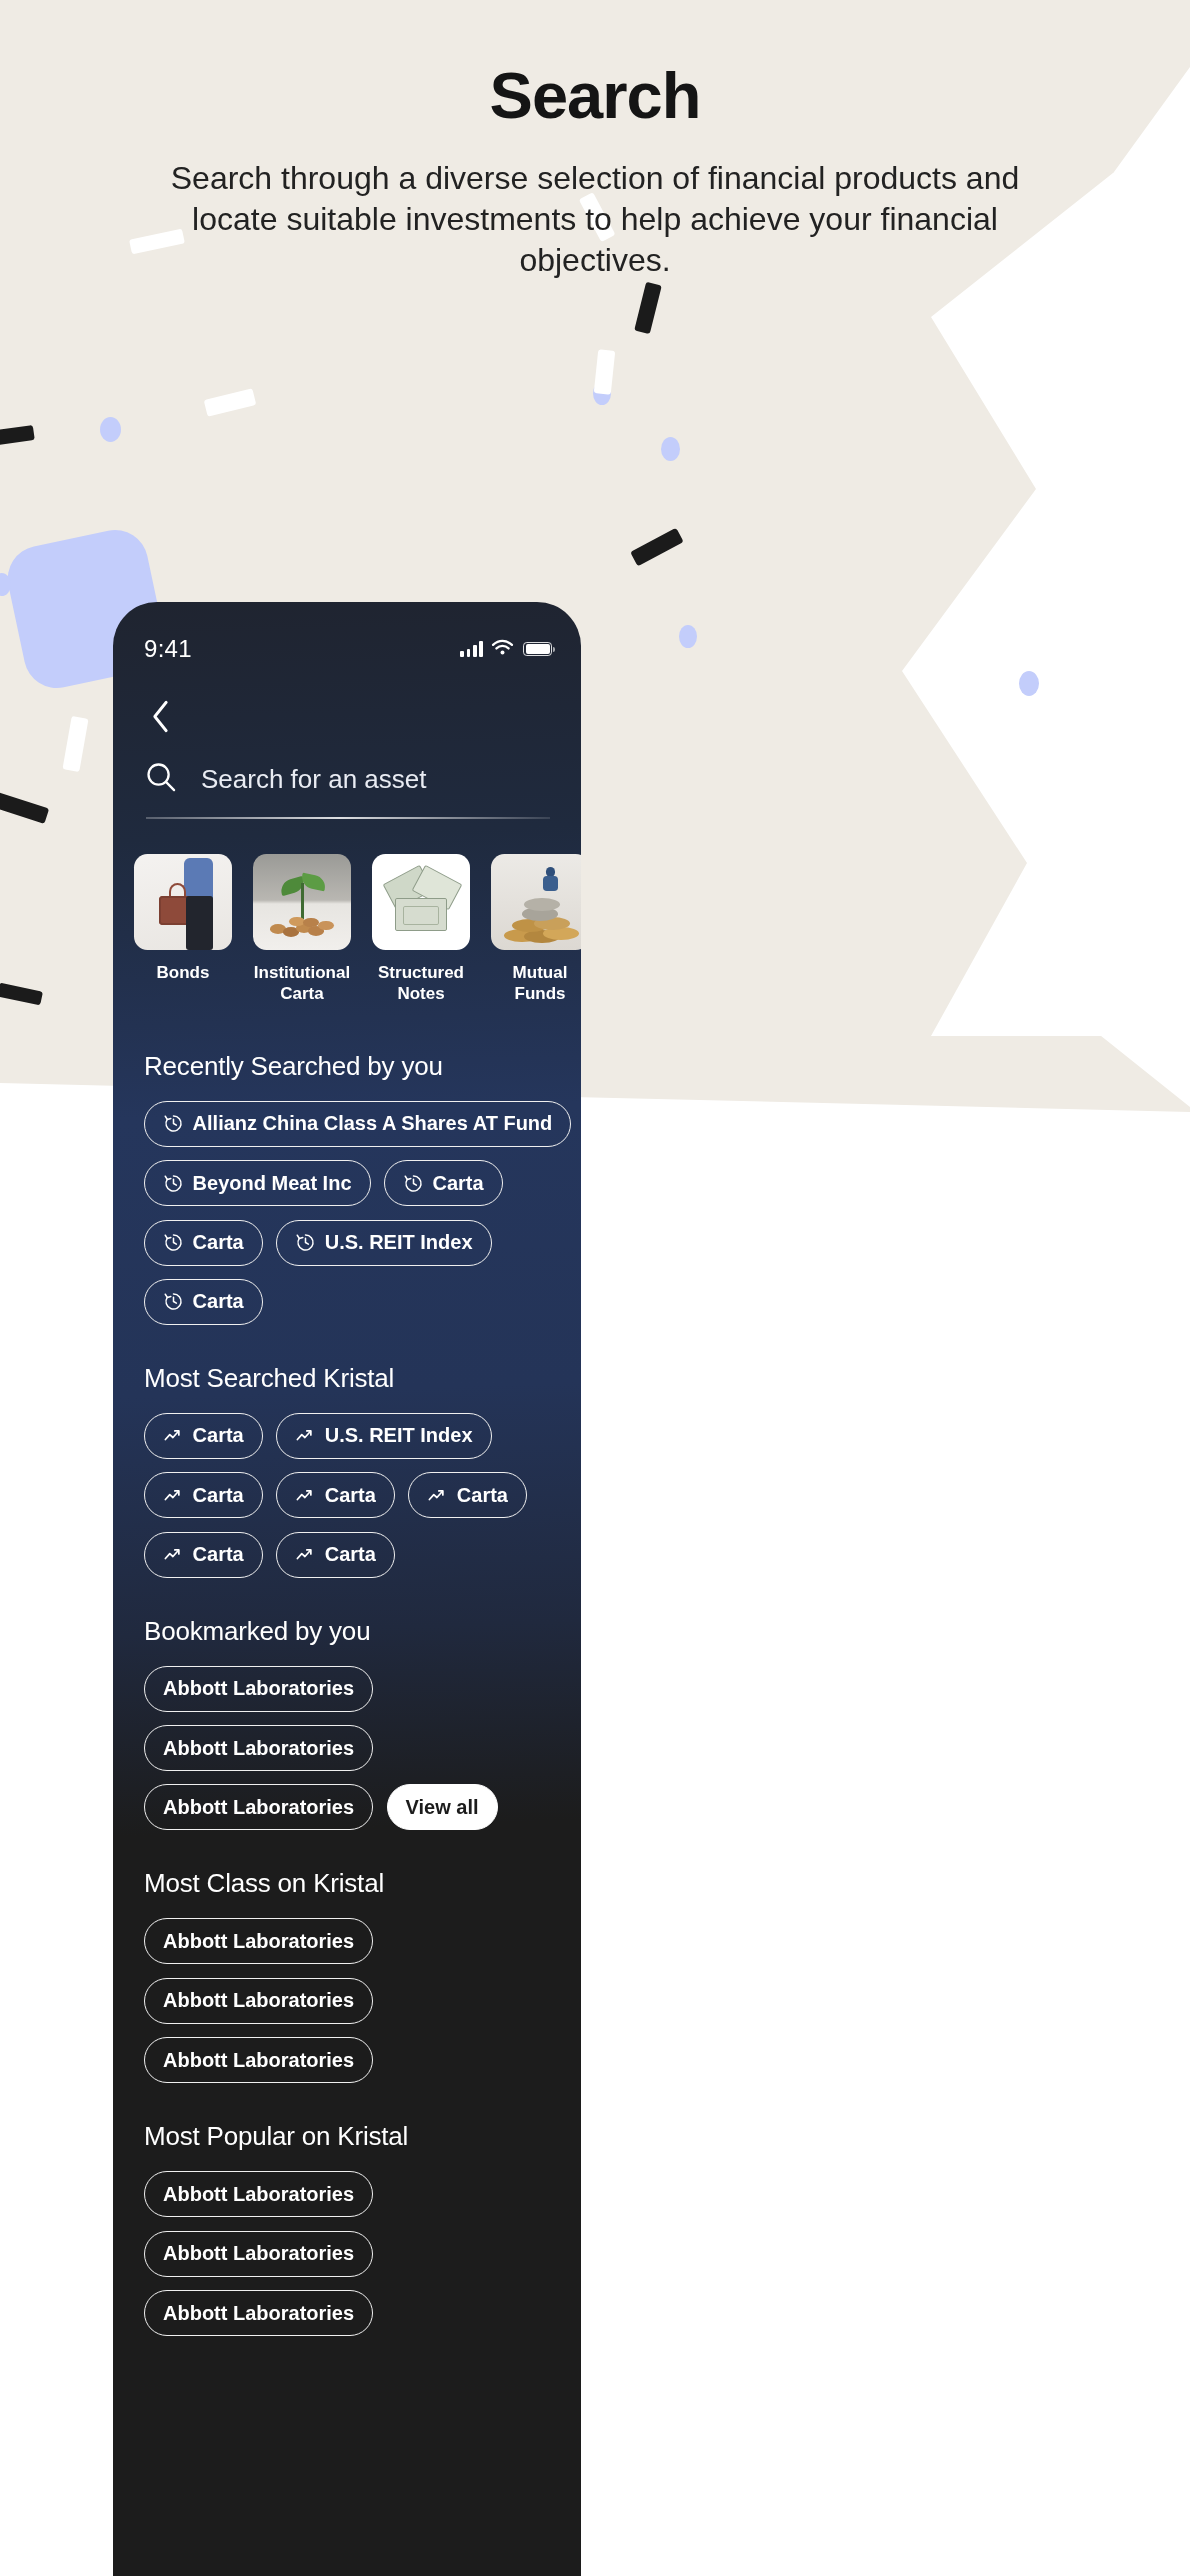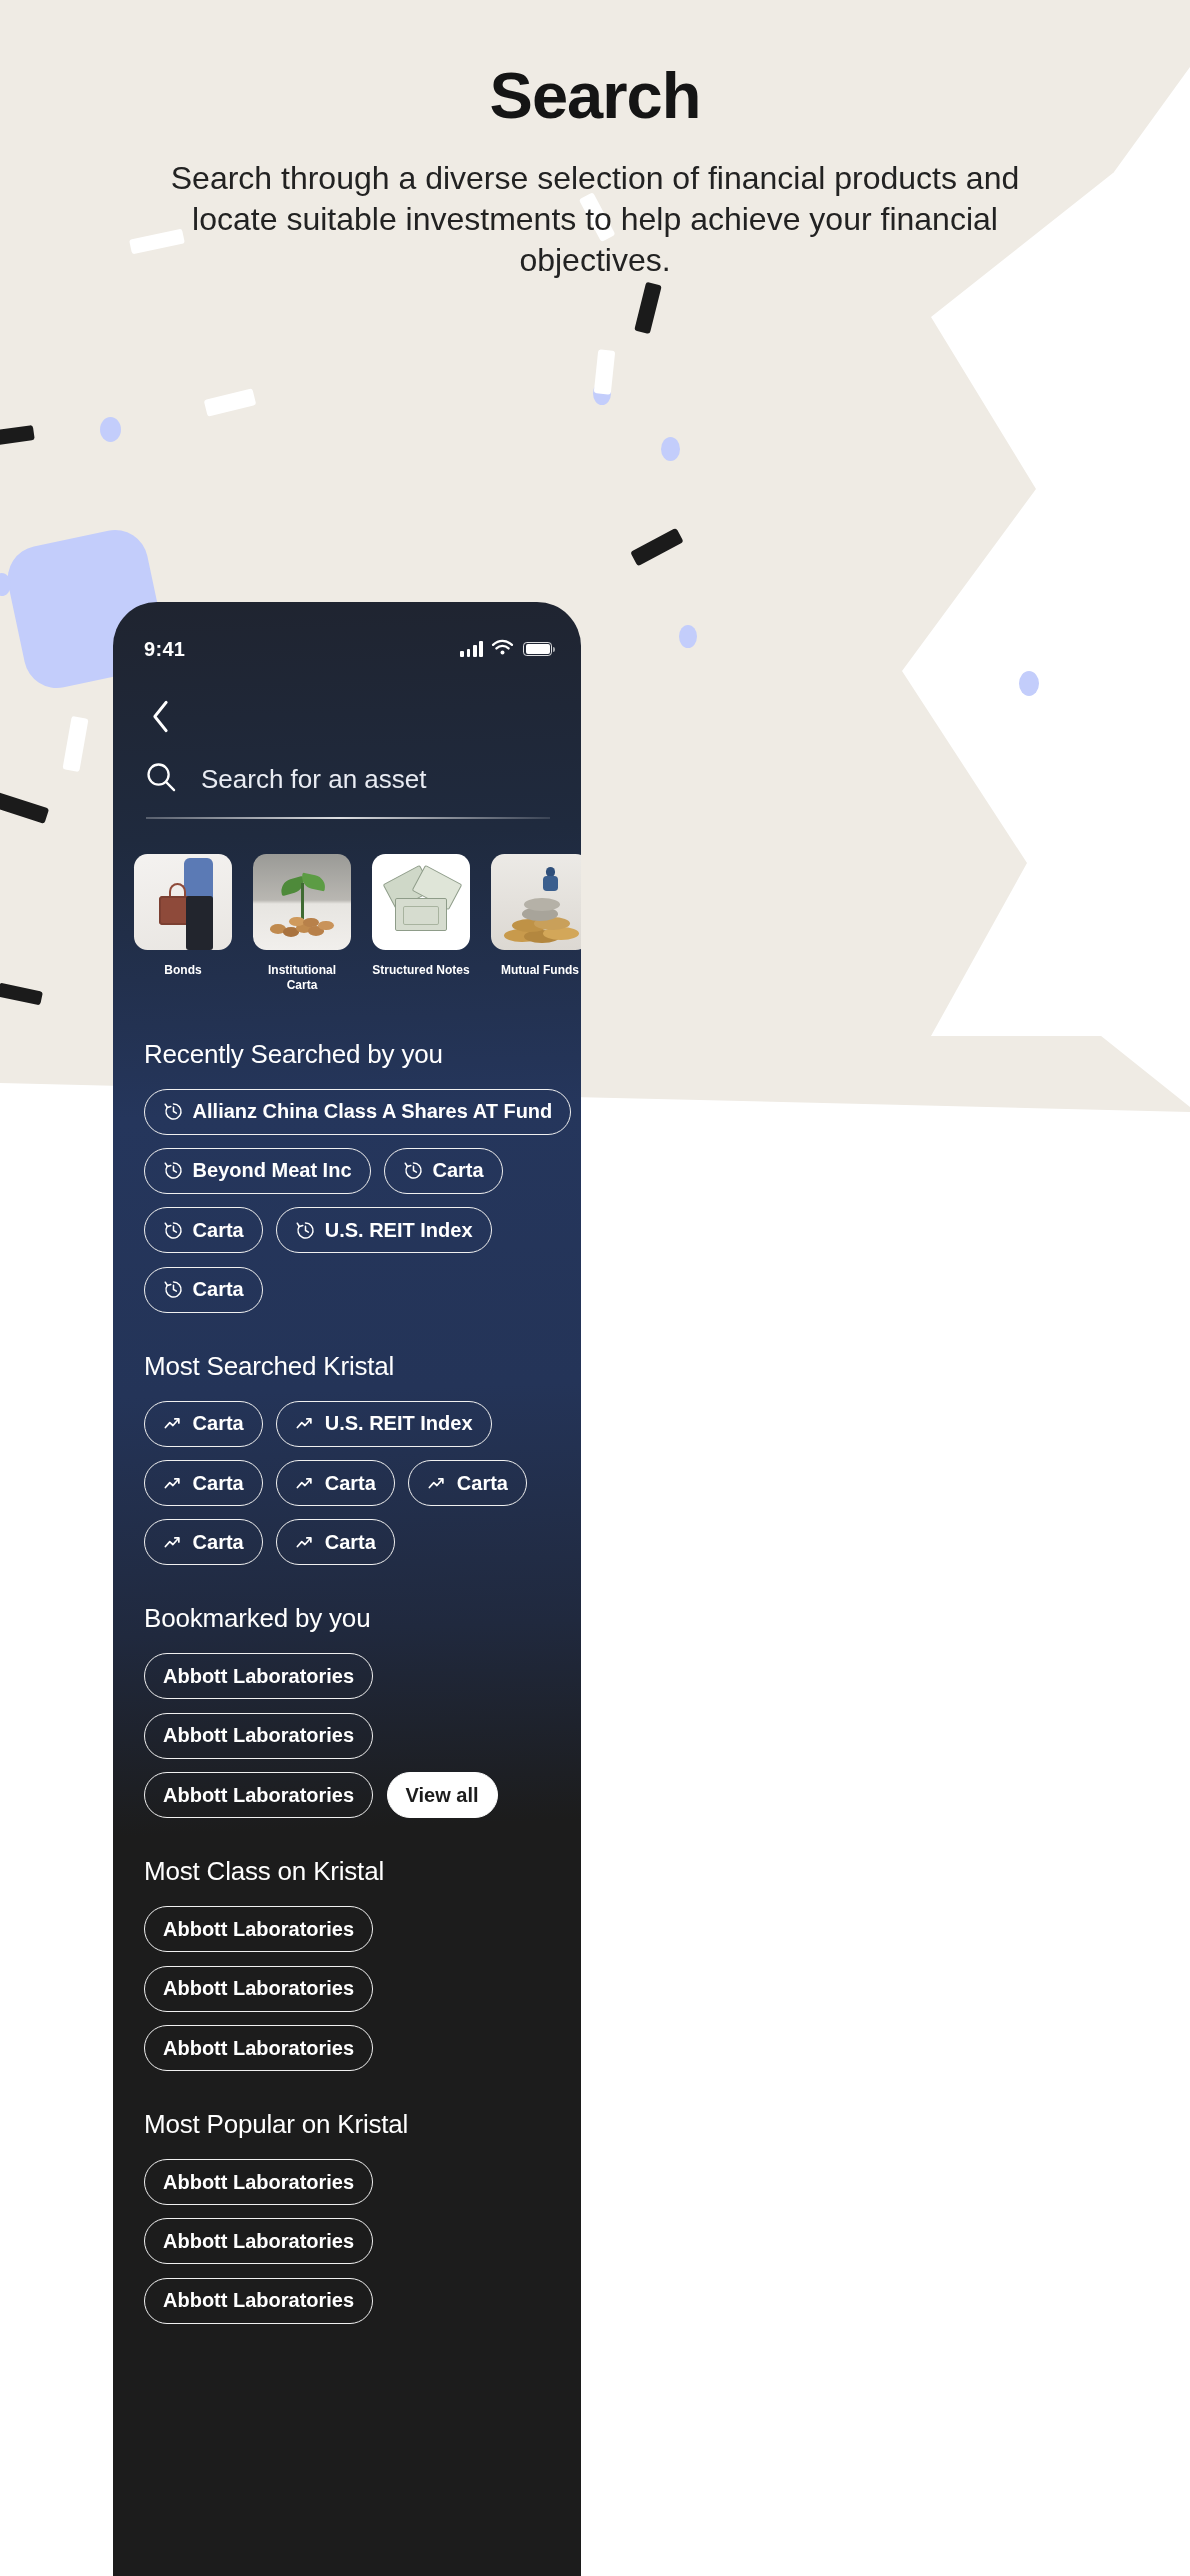--- a/index.html
+++ b/index.html
@@ -54,21 +54,21 @@
     overflow: hidden; z-index: 6;
     background: linear-gradient(178deg,#1f2430 0%, #1f2a3e 12%, #25365c 26%,
                                 #243458 40%, #20293e 52%, #1c1c1c 62%, #1c1c1c 100%);
   }
 
   .statusbar {
     height: 71px; display: flex; align-items: center;
     justify-content: space-between; padding: 23px 29px 0 31px;
     color: #ffffff;
   }
-  .status-time { font-size: 20px; font-weight: 700; letter-spacing: 0.3px; }
+  .status-time { font-size: 24px; font-weight: 400; letter-spacing: 0.3px; }
   .status-icons { display: flex; align-items: center; gap: 8.6px; }
 
   .bars { display: flex; align-items: flex-end; gap: 2.4px; height: 16.3px; }
   .bars i { width: 3.8px; background: #fff; border-radius: 1px; display: block; }
   .bars i:nth-child(1){height:5.8px}.bars i:nth-child(2){height:8.6px}
   .bars i:nth-child(3){height:12.5px}.bars i:nth-child(4){height:16.3px}
 
   .batt {
     width: 29px; height: 14.4px; border: 1.5px solid rgba(255,255,255,.85);
     border-radius: 3.8px; padding: 1.5px; position: relative;
@@ -99,21 +99,21 @@
   .cats {
     display: flex; gap: 21px; padding: 35px 0 0 21px;
     overflow: hidden;
   }
   .cat { width: 98px; flex: 0 0 98px; text-align: center; cursor: pointer; }
   .cat-img {
     width: 98px; height: 96px; border-radius: 13.4px; overflow: hidden;
     position: relative; background: #f2f0ee;
   }
   .cat-label {
-    margin-top: 13.4px; font-size: 12px; font-weight: 700; color: #ffffff;
+    margin-top: 13.4px; font-size: 17px; font-weight: 700; color: #ffffff;
     line-height: 1.22;
   }
 
   
   .img-bonds { background: linear-gradient(170deg,#f4f2f0,#e9e6e2); }
   .img-bonds::before{content:"";position:absolute;left:50px;top:3.8px;width:29px;height:59px;
     background:#5b7ab5;border-radius:5.8px 5.8px 0 0;}
   .img-bonds::after{content:"";position:absolute;left:52px;top:42px;width:27px;height:54px;
     background:#22252d;border-radius:2.9px;}
   .bag{position:absolute;left:25px;top:42px;width:35px;height:29px;background:#8e4a3a;

